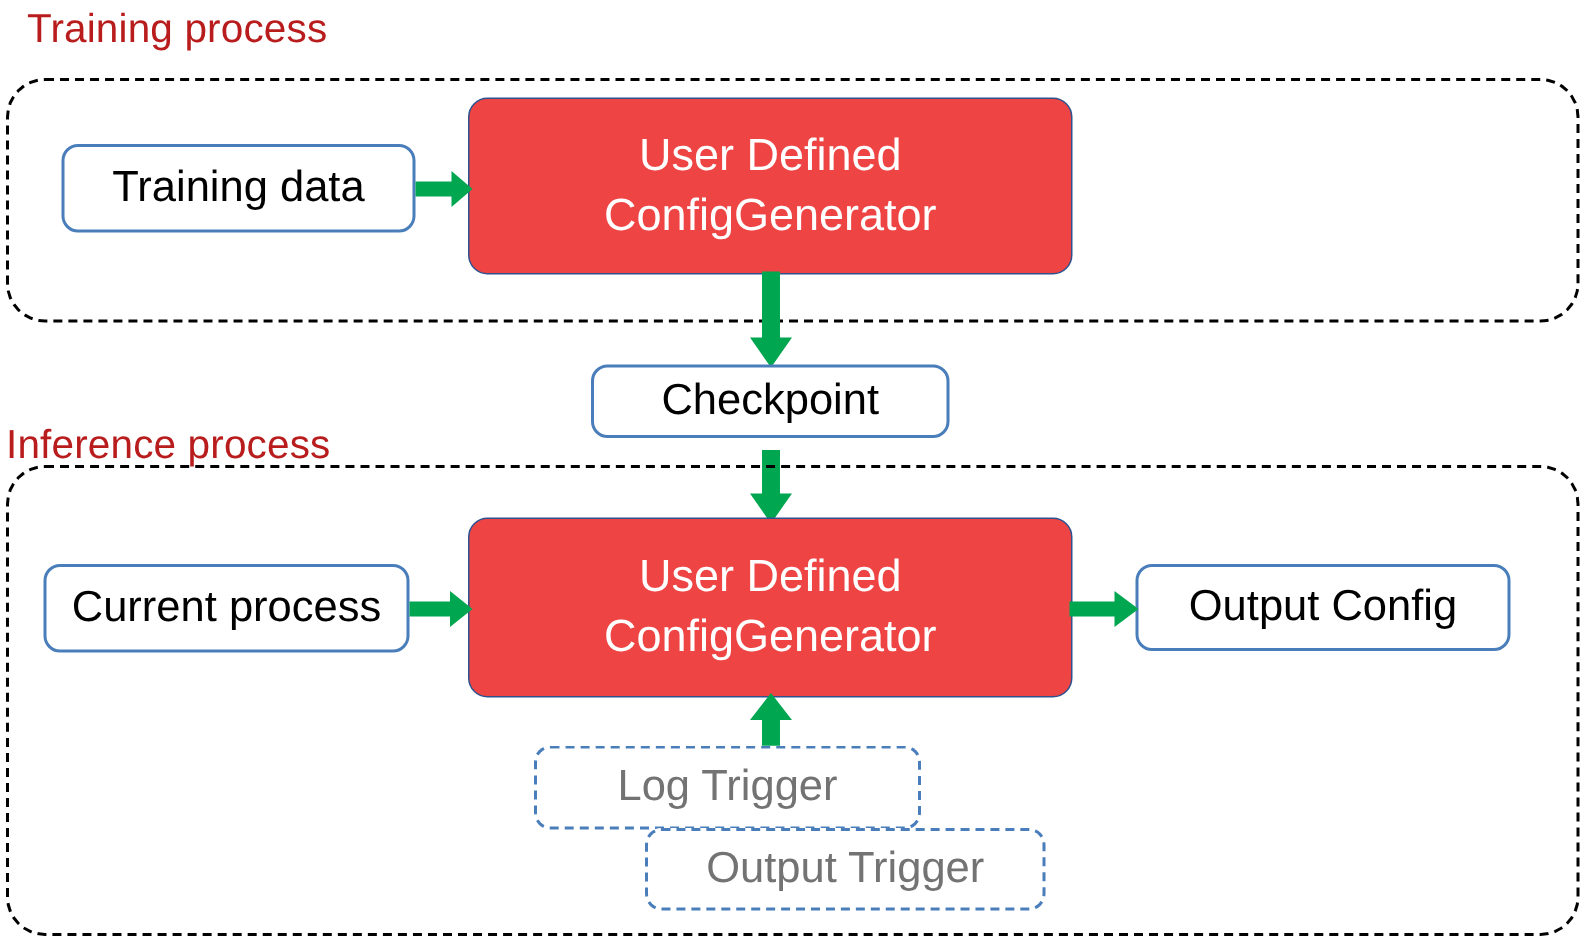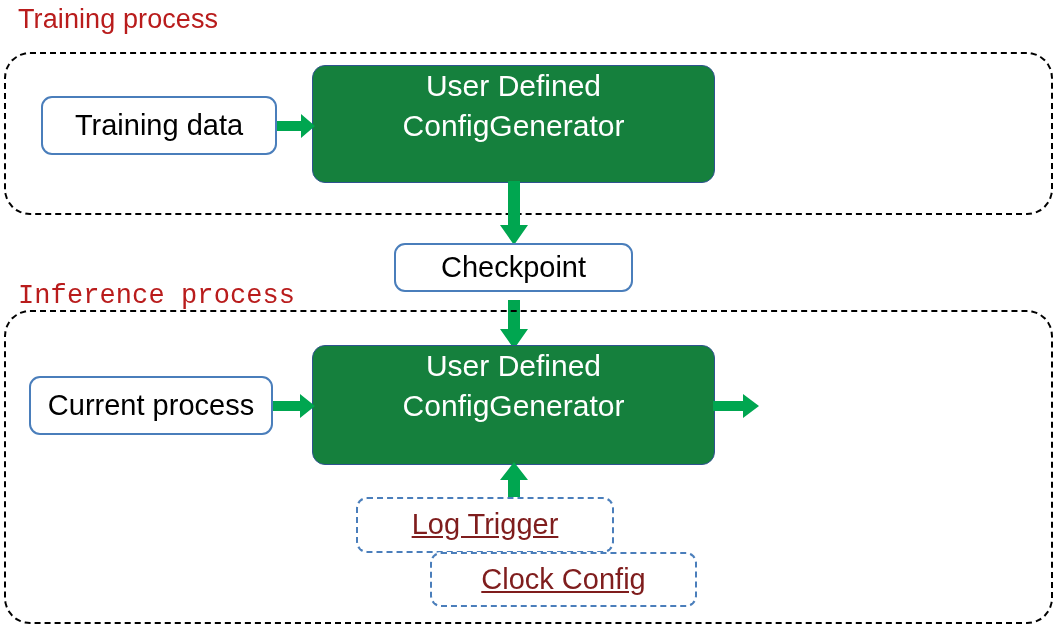--- a/index.html
+++ b/index.html
@@ -23,21 +23,21 @@
   
   .section-caption {
     position: absolute;
     color: #b91c1c;
     font-size: 27px;
     line-height: 1;
     white-space: nowrap;
     letter-spacing: 0.1px;
   }
   #caption-training  { left: 18px; top: 6px; }
-  #caption-inference { left: 18px; top: 283px; font-family: Liberation Mono, monospace; }
+  #caption-inference { left: 4px; top: 283px; }
 
   
   .group-container {
     position: absolute;
     box-sizing: border-box;
     border: 2.6px dashed #000000;
     border-radius: 26px;
     background: transparent;
   }
   #group-training  { left: 4px;  top: 52px;  width: 1049px; height: 163px; }
@@ -60,51 +60,50 @@
   }
   #node-training-data { left: 41px;  top: 96px;  width: 236px; height: 59px; }
   #node-checkpoint    { left: 394px; top: 243px; width: 239px; height: 49px; }
   #node-current-status{ left: 29px;  top: 376px; width: 244px; height: 59px; }
   #node-output-config { left: 757px; top: 376px; width: 250px; height: 58px; }
 
   
   .process-box {
     position: absolute;
     box-sizing: border-box;
-    background: #15803d;
+    background: #ef4444;
     border: 1.6px solid #2F528F;
     border-radius: 13px;
     display: flex;
     flex-direction: column;
     align-items: center;
-    justify-content: flex-start;
+    justify-content: center;
     color: #ffffff;
     font-size: 30px;
     line-height: 1.32;
     white-space: nowrap;
     text-align: center;
   }
   #process-train     { left: 312px; top: 65px;  width: 403px; height: 118px; }
   #process-inference { left: 312px; top: 345px; width: 403px; height: 120px; }
 
   
   .trigger-box {
     position: absolute;
     box-sizing: border-box;
     background: #ffffff;
     border: 2.2px dashed #4A7EBB;
     border-radius: 11px;
     display: flex;
     align-items: center;
     justify-content: center;
-    color: #7f1d1d;
+    color: #737373;
     font-size: 29px;
     line-height: 1.1;
     white-space: nowrap;
-    text-decoration: underline;
   }
   #trigger-log   { left: 356px; top: 497px; width: 258px; height: 56px; z-index: 3; }
   #trigger-clock { left: 430px; top: 552px; width: 267px; height: 55px; z-index: 4; }
 
   
   .arrow { position: absolute; }
   .arrow svg { display: block; overflow: visible; }
 
   #arrow-training-data-to-process { left: 277px; top: 110px;  width: 40px;  height: 32px; }
   #arrow-process-to-checkpoint    { left: 497px; top: 181px;  width: 34px;  height: 66px; }
@@ -159,20 +158,23 @@
 
   <div class="node-box" id="node-current-status">
     <span>Current process</span>
   </div>
 
   <div class="process-box" id="process-inference">
     <span>User Defined</span>
     <span>ConfigGenerator</span>
   </div>
 
+  <div class="node-box" id="node-output-config">
+    <span>Output Config</span>
+  </div>
 
   <div class="arrow" id="arrow-status-to-process">
     <svg width="44" height="32" viewBox="0 0 44 32">
       <path d="M0 11 L27 11 L27 4 L42 16 L27 28 L27 21 L0 21 Z" fill="#00A650"></path>
     </svg>
   </div>
 
   <div class="arrow" id="arrow-process-to-output">
     <svg width="48" height="32" viewBox="0 0 48 32">
       <path d="M0 11 L30 11 L30 4 L46 16 L30 28 L30 21 L0 21 Z" fill="#00A650"></path>
@@ -183,16 +185,16 @@
     <svg width="34" height="42" viewBox="0 0 34 42">
       <path d="M17 0 L31 18 L23 18 L23 42 L11 42 L11 18 L3 18 Z" fill="#00A650"></path>
     </svg>
   </div>
 
   <div class="trigger-box" id="trigger-log">
     <span>Log Trigger</span>
   </div>
 
   <div class="trigger-box" id="trigger-clock">
-    <span>Clock Config</span>
+    <span>Output Trigger</span>
   </div>
 
 </div>
 
 </body></html>

